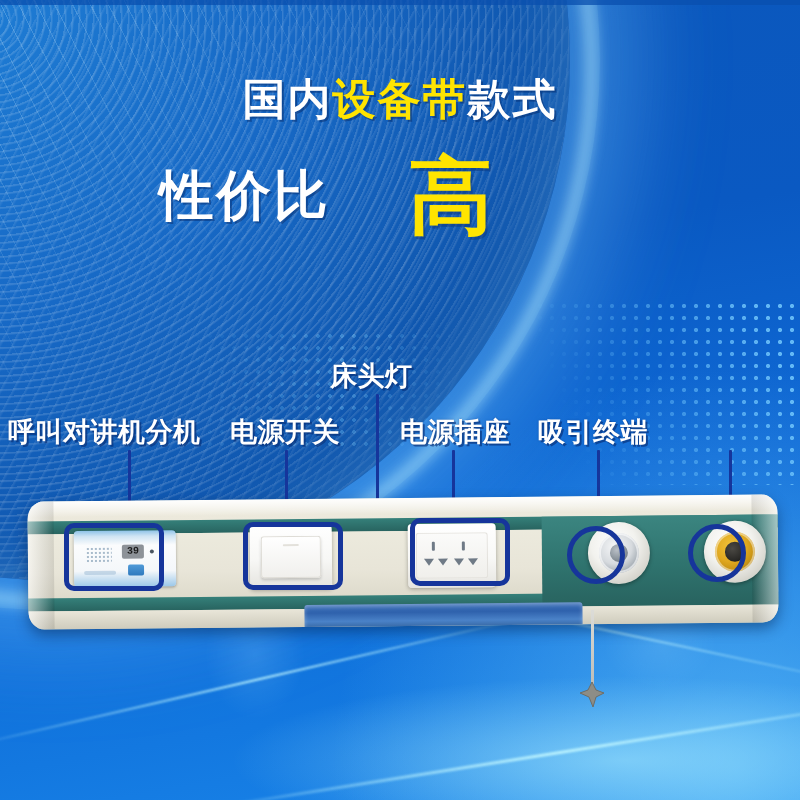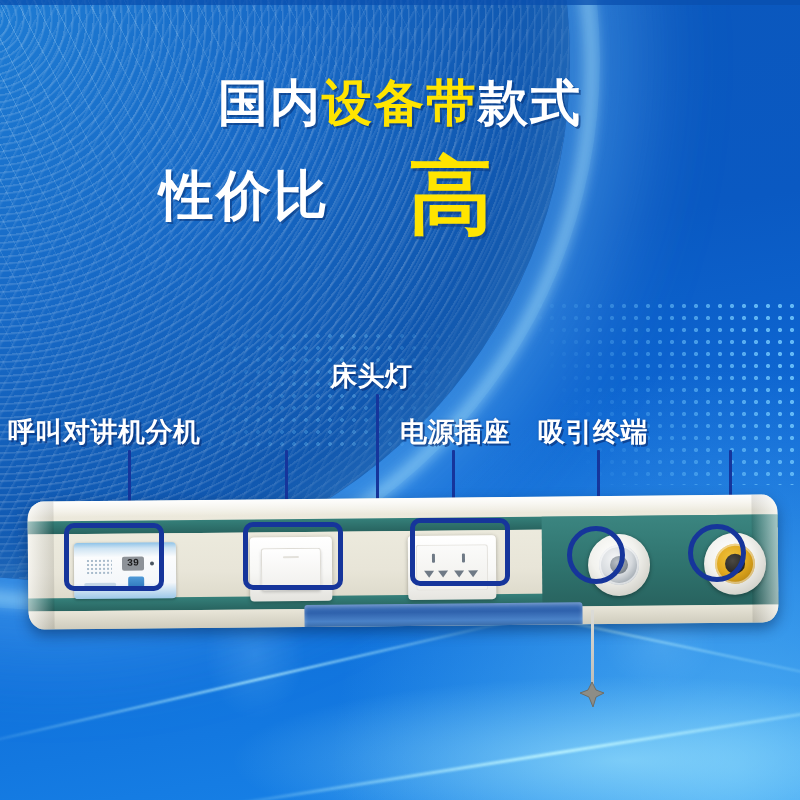--- a/index.html
+++ b/index.html
@@ -87,21 +87,21 @@
     background-image:radial-gradient(circle, rgba(120,205,255,.85) 1.6px, rgba(0,0,0,0) 2.1px);
     background-size:12px 12px;
     -webkit-mask-image:linear-gradient(100deg, rgba(0,0,0,0) 18%, rgba(0,0,0,.9) 65%, rgba(0,0,0,0) 100%);
             mask-image:linear-gradient(100deg, rgba(0,0,0,0) 18%, rgba(0,0,0,.9) 65%, rgba(0,0,0,0) 100%);
   }
   .topbar{position:absolute;left:0;top:0;width:800px;height:5px;background:#0a4fae;opacity:.75;}
 
   
   .headline{position:absolute;left:0;top:78px;width:800px;text-align:center;}
   .hl-line1{
-    font-size:50px;font-weight:bold;letter-spacing:2px;line-height:1;
+    font-size:43px;font-weight:bold;letter-spacing:2px;line-height:1;
     color:#ffffff;
     text-shadow:0 0 1px #0b4ea8, 2px 2px 0 rgba(6,46,112,.55);
   }
   .hl-line1 .accent{color:#ffe400;}
   .hl-line2{
     position:absolute;left:0;top:80px;width:652px;text-align:center;
   }
   .hl-sub{
     display:inline-block;font-size:54px;font-weight:bold;color:#ffffff;letter-spacing:3px;
     text-shadow:2px 2px 0 rgba(6,46,112,.5);
@@ -146,21 +146,21 @@
   .lamp-diffuser{position:absolute;left:276px;top:106px;width:278px;height:24px;border-radius:3px;
     background:linear-gradient(180deg,#3a6fb8 0%,#2f62ad 35%,#4a82c8 70%,#35659f 100%);
     box-shadow:inset 0 2px 4px rgba(255,255,255,.35);}
   .endcap{position:absolute;top:0;width:26px;height:128px;
     background:linear-gradient(90deg,rgba(255,255,255,.55),rgba(0,0,0,.10));}
   .endcap.l{left:0;border-radius:16px 0 0 16px;}
   .endcap.r{right:0;border-radius:0 16px 16px 0;
     background:linear-gradient(270deg,rgba(255,255,255,.55),rgba(0,0,0,.10));}
 
   
-  .device{position:absolute;margin-top:12px;}
+  .device{position:absolute;}
   .intercom{left:46px;top:30px;width:102px;height:56px;border-radius:4px;
     background:linear-gradient(180deg,#8fc3e8 0%,#cfe4f3 10%,#fbfcfd 26%,#f4f7fa 72%,#9cc8e9 100%);
     box-shadow:0 1px 3px rgba(0,0,0,.35);}
   .ic-speaker{position:absolute;left:12px;top:16px;width:26px;height:16px;border-radius:2px;
     background-image:radial-gradient(circle, #9fb4c6 .9px, rgba(0,0,0,0) 1.2px);
     background-size:4px 4px;opacity:.9;}
   .ic-screen{position:absolute;left:48px;top:14px;width:22px;height:14px;border-radius:2px;
     background:#8d9298;color:#1b1b1b;font-size:10px;font-weight:bold;line-height:14px;text-align:center;
     font-family:"Liberation Mono","DejaVu Sans Mono",monospace;}
   .ic-led{position:absolute;left:76px;top:19px;width:4px;height:4px;border-radius:50%;background:#4a5560;}
@@ -232,20 +232,21 @@
   <div class="topbar"></div>
 
   <div class="headline">
     <div class="hl-line1"><span>国内</span><span class="accent">设备带</span><span>款式</span></div>
     <div class="hl-line2">
       <span class="hl-sub">性价比</span><span class="hl-big">高</span>
     </div>
   </div>
 
   <div class="callout" style="left:8px;  top:414px;text-align:center;">呼叫对讲机分机</div>
+  <div class="callout" style="left:230px; top:414px;">电源开关</div>
   <div class="callout" style="left:330px; top:358px;">床头灯</div>
   <div class="callout" style="left:400px; top:414px;">电源插座</div>
   <div class="callout" style="left:538px; top:414px;">吸引终端</div>
 
   <div class="leader" style="left:128px; top:450px; height:70px;"></div>
   <div class="leader" style="left:285px; top:450px; height:68px;"></div>
   <div class="leader" style="left:376px; top:394px; height:212px;"></div>
   <div class="leader" style="left:452px; top:450px; height:66px;"></div>
   <div class="leader" style="left:597px; top:450px; height:72px;"></div>
   <div class="leader" style="left:729px; top:450px; height:70px;"></div>

